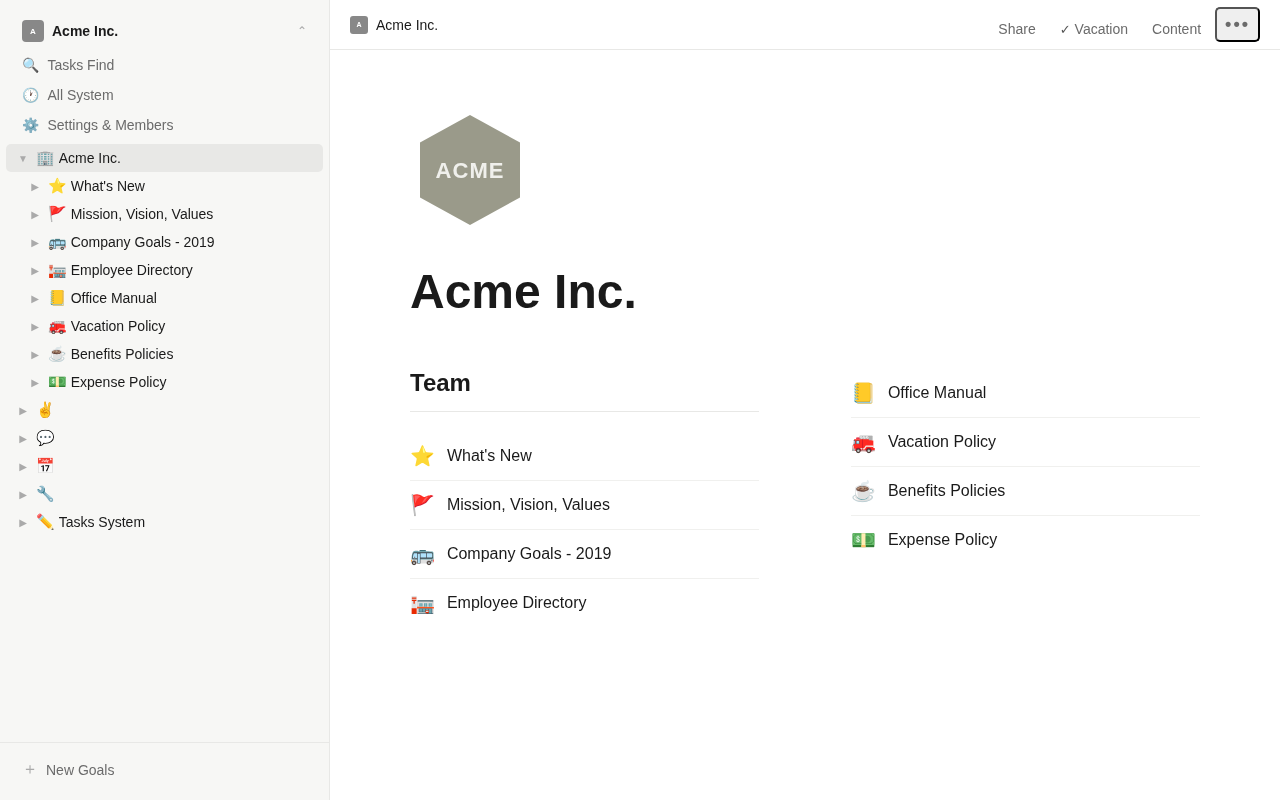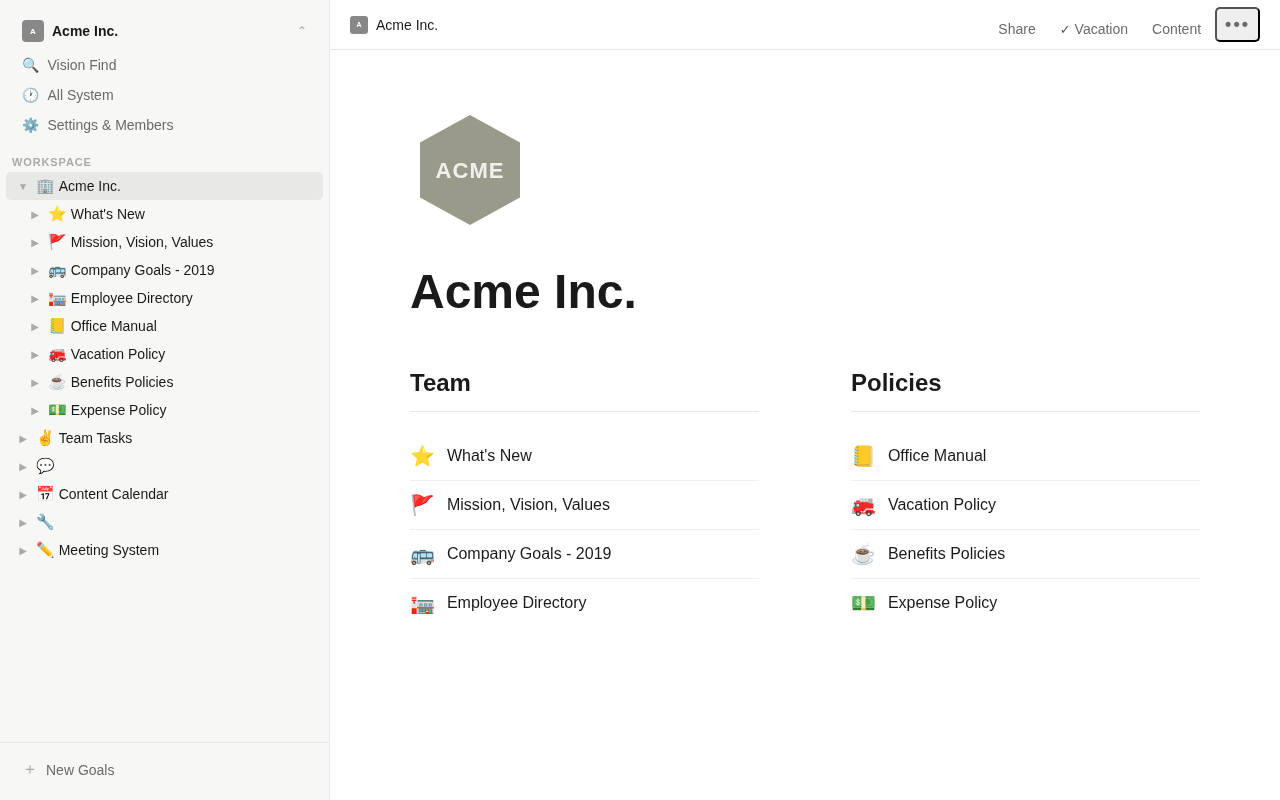--- a/index.html
+++ b/index.html
@@ -267,33 +267,32 @@
     <div class="workspace-header">
       <div class="workspace-logo">
         <span>A</span>
       </div>
       <span class="workspace-name">Acme Inc.</span>
       <span class="workspace-chevron">⌃</span>
     </div>
 
     <div class="sidebar-nav-item">
       <span class="sidebar-nav-icon">🔍</span>
-      <span>Vision Find</span>
+      <span>Tasks Find</span>
     </div>
     <div class="sidebar-nav-item">
       <span class="sidebar-nav-icon">🕐</span>
       <span>All System</span>
     </div>
     <div class="sidebar-nav-item">
       <span class="sidebar-nav-icon">⚙️</span>
       <span>Settings &amp; Members</span>
     </div>
   </div>
 
-  <div class="sidebar-section-label">WORKSPACE</div>
 
   <div id="sidebar-tree">
 
     <div class="tree-item active" style="padding-left:8px;">
       <span class="tree-toggle open"></span>
       <span class="tree-emoji">🏢</span>
       <span class="tree-label">Acme Inc.</span>
     </div>
 
     <div class="tree-item level-1">
@@ -333,39 +332,37 @@
     </div>
     <div class="tree-item level-1">
       <span class="tree-toggle closed"></span>
       <span class="tree-emoji">💵</span>
       <span class="tree-label">Expense Policy</span>
     </div>
 
     <div class="tree-item" style="padding-left:8px;">
       <span class="tree-toggle closed"></span>
       <span class="tree-emoji">✌️</span>
-      <span class="tree-label">Team Tasks</span>
     </div>
     <div class="tree-item" style="padding-left:8px;">
       <span class="tree-toggle closed"></span>
       <span class="tree-emoji">💬</span>
     </div>
     <div class="tree-item" style="padding-left:8px;">
       <span class="tree-toggle closed"></span>
       <span class="tree-emoji">📅</span>
-      <span class="tree-label">Content Calendar</span>
     </div>
     <div class="tree-item" style="padding-left:8px;">
       <span class="tree-toggle closed"></span>
       <span class="tree-emoji">🔧</span>
     </div>
     <div class="tree-item" style="padding-left:8px;">
       <span class="tree-toggle closed"></span>
       <span class="tree-emoji">✏️</span>
-      <span class="tree-label">Meeting System</span>
+      <span class="tree-label">Tasks System</span>
     </div>
   </div>
 
   <div class="sidebar-footer">
     <div class="new-page-btn">
       <span style="font-size:16px;color:#aaa;">＋</span>
       <span>New Goals</span>
     </div>
   </div>
 </div>
@@ -418,21 +415,20 @@
           <span class="content-link-emoji">🚌</span>
           <span class="content-link-label">Company Goals - 2019</span>
         </div>
         <div class="content-link-item">
           <span class="content-link-emoji">🏣</span>
           <span class="content-link-label">Employee Directory</span>
         </div>
       </div>
 
       <div class="content-column">
-        <h2 class="column-heading">Policies</h2>
         <div class="content-link-item">
           <span class="content-link-emoji">📒</span>
           <span class="content-link-label">Office Manual</span>
         </div>
         <div class="content-link-item">
           <span class="content-link-emoji">🚒</span>
           <span class="content-link-label">Vacation Policy</span>
         </div>
         <div class="content-link-item">
           <span class="content-link-emoji">☕</span>

